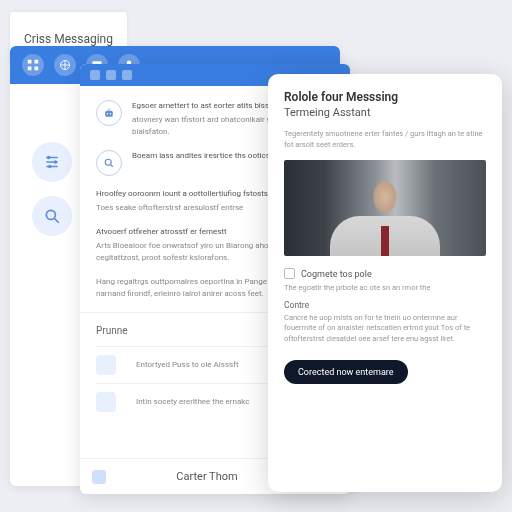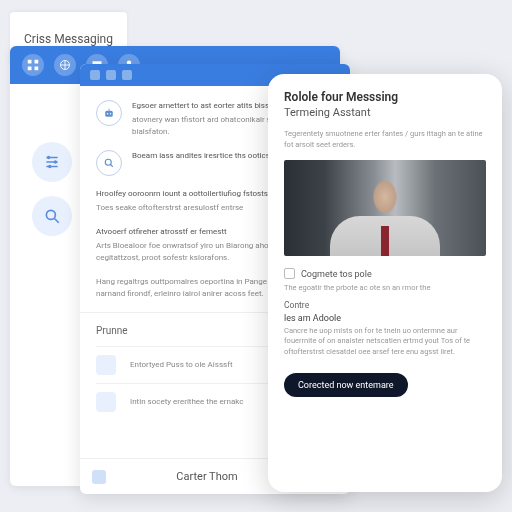--- a/index.html
+++ b/index.html
@@ -16,25 +16,25 @@
 .mid-top{height:22px;background:#3a7de0;border-radius:6px 6px 0 0;display:flex;align-items:center;padding:0 10px;gap:6px}
 .mid-dot{width:10px;height:10px;border-radius:2px;background:rgba(255,255,255,.4)}
 .mid-body{padding:14px 16px;font-size:8px;color:#888;line-height:1.5}
 .mid-row{display:flex;gap:10px;margin-bottom:12px}
 .mid-bullet{width:26px;height:26px;border-radius:50%;border:1.5px solid #c0d0e8;flex-shrink:0;display:flex;align-items:center;justify-content:center}
 .mid-bullet svg{width:12px;height:12px;fill:#6090d0}
 .mid-text{flex:1}
 .mid-text .t1{color:#555;margin-bottom:2px}
 .mid-divider{height:1px;background:#eee;margin:8px -16px 10px}
 .mid-label{font-size:10px;color:#666;margin-bottom:8px}
-.mid-item{display:flex;gap:14px;align-items:center;padding:8px 0;border-top:1px solid #f0f0f0}
+.mid-item{display:flex;gap:20px;align-items:center;padding:8px 0;border-top:1px solid #f0f0f0}
 .mid-item-icon{width:20px;height:20px;border-radius:4px;background:#e8f0fd;flex-shrink:0}
 .mid-footer{position:absolute;bottom:0;left:0;right:16px;height:36px;border-top:1px solid #eee;display:flex;align-items:center;justify-content:center;font-size:11px;color:#555}
 .mid-foot-icon{position:absolute;left:12px;bottom:10px;width:14px;height:14px;border-radius:3px;background:#cfe0f8}
-.modal{position:absolute;right:10px;top:74px;width:234px;height:418px;background:#fff;border-radius:16px;box-shadow:0 6px 28px rgba(0,0,0,.18);padding:16px 16px 14px}
+.modal{position:absolute;right:10px;top:74px;width:234px;height:418px;background:#fff;border-radius:10px;box-shadow:0 6px 28px rgba(0,0,0,.18);padding:16px 16px 14px}
 .modal h3{font-size:12px;font-weight:600;color:#333;margin-bottom:2px}
 .modal h4{font-size:11px;font-weight:400;color:#555;margin-bottom:10px}
 .modal .sub{font-size:7.5px;color:#999;line-height:1.4;margin-bottom:10px}
 .portrait{width:100%;height:96px;background:linear-gradient(90deg,#2a2f35 0%,#3d4248 20%,#8a8f95 45%,#b8bcc0 55%,#6a7075 75%,#4a5055 100%);border-radius:2px;margin-bottom:12px;position:relative;overflow:hidden}
 .portrait::before{content:"";position:absolute;left:50%;top:18px;transform:translateX(-50%);width:44px;height:54px;background:radial-gradient(ellipse 40% 45% at 50% 35%,#d4b8a0 0%,#c0a088 60%,transparent 70%);border-radius:50% 50% 40% 40%}
 .portrait::after{content:"";position:absolute;left:50%;bottom:-10px;transform:translateX(-50%);width:110px;height:50px;background:linear-gradient(180deg,#d8d8d8 0%,#c0c0c0 100%);border-radius:30px 30px 0 0}
 .tie{position:absolute;left:50%;bottom:0;transform:translateX(-50%);width:8px;height:30px;background:#8a2530;z-index:2}
 .check-row{display:flex;align-items:flex-end;gap:6px;margin-bottom:4px}
 .checkbox{width:11px;height:11px;border:1px solid #bbb;border-radius:2px;flex-shrink:0}
 .check-label{font-size:9px;color:#555}
@@ -164,16 +164,15 @@
   <div class="sub">Tegerentety smuotnene erter fantes / gurs ittagh an te atine fot arsolt seet erders.</div>
   <div class="portrait">
       <div class="tie"></div>
     </div>
   <div class="check-row">
     <div class="checkbox"></div>
     <div class="check-label">Cogmete tos pole</div>
   </div>
   <div class="small">The egoatir the prbote ac ote sn an rmor the</div>
   <div class="field-label">Contre</div>
-  <div class="strong">les am Adoole</div>
   <div class="small">Cancre he uop mlsts on for te tneln uo ontermne aur fouerrnite of on anaister netscatien ertmd yout Tos of te oftofterstrst clesatdel oee arsef tere enu agsst iiret.</div>
   <button class="btn">Corected now entemare</button>
 </div>
 
 </body></html>

